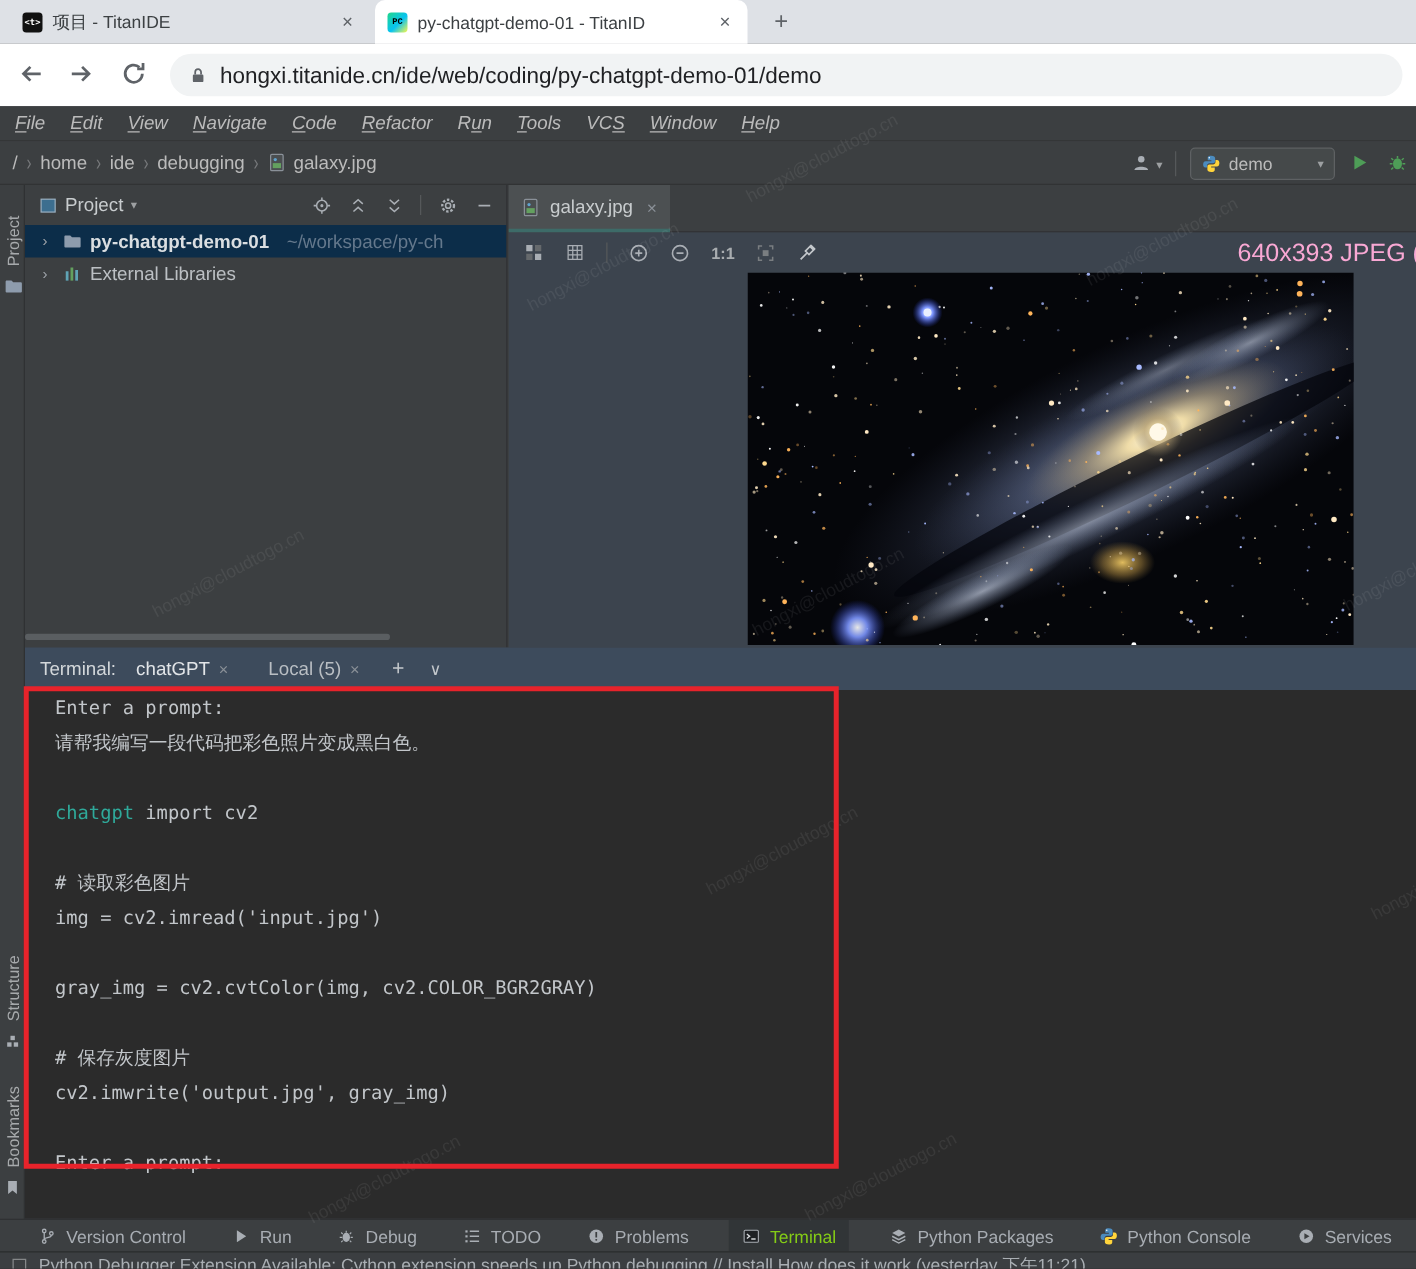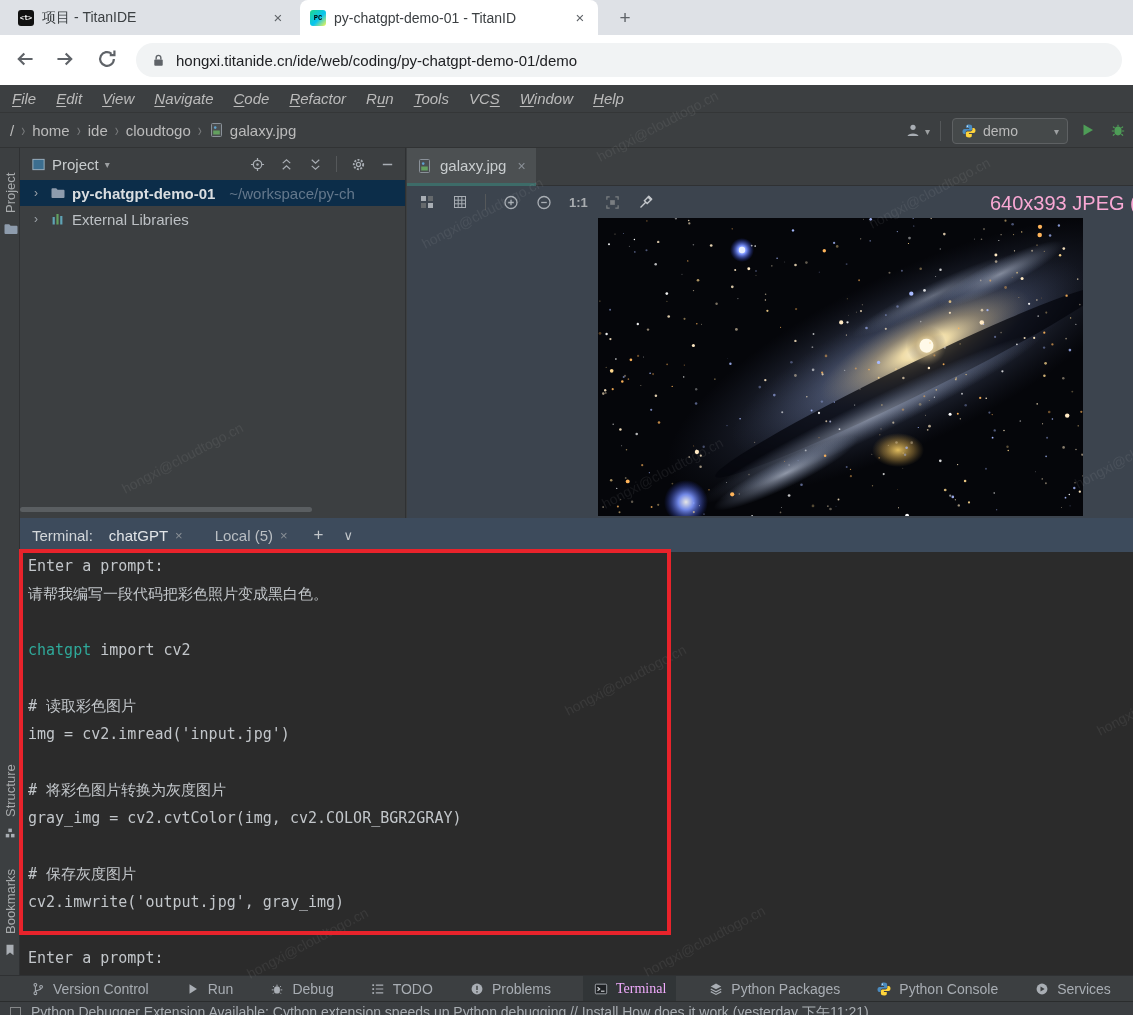--- a/index.html
+++ b/index.html
@@ -17,21 +17,21 @@
   .fav{ width:16px; height:16px; border-radius:3px; font:bold 7px "DejaVu Sans Mono",monospace;
         display:flex; align-items:center; justify-content:center; flex:0 0 16px; }
   .fav.t{ background:#111; color:#fff; }
   .fav.pc{ background:linear-gradient(135deg,#21D789 0%,#07C3F2 55%,#FCF84A 100%); color:#000;font-family:Liberation Mono, monospace; }
   .newtab{ position:absolute; left:612px; top:5px; width:26px; height:26px; color:#5F6368;
            font-size:19px; text-align:center; line-height:25px; border-radius:50%; }
   .navrow{ position:absolute; left:0; top:35px; width:1133px; height:50px; background:#FFFFFF; }
   .navbtn{ position:absolute; top:13px; width:24px; height:24px; }
   .urlpill{ position:absolute; left:136px; top:8px; width:986px; height:34px; background:#F1F3F4;
             border-radius:17px; display:flex; align-items:center; padding:0 14px; gap:10px; }
-  .url{ font-size:15px; color:#202124; white-space:nowrap;text-align:center; }
+  .url{ font-size:18px; color:#202124; white-space:nowrap;text-align:center; }
 
   
   .menubar{ position:absolute; left:0; top:85px; width:1133px; height:28px; background:#3C3F41;
             display:flex; align-items:center; padding-left:2px; border-bottom:1px solid #343637; }
   .menubar .mi{ color:#BBBBBB; font-size:15px; padding:0 10px;font-style:italic; }
   .menubar .mi u{ text-decoration:underline; text-underline-offset:2px; }
   .crumbrow{ position:absolute; left:0; top:113px; width:1133px; height:35px; background:#3C3F41;
              display:flex; align-items:center; padding-left:10px; border-bottom:1px solid #313334; }
   .crumb{ color:#BBBBBB; font-size:15px; display:flex; align-items:center; }
   .crumbsep{ color:#77797B; font-size:12px; padding:0 7px; transform:scaleY(1.5); }
@@ -78,31 +78,31 @@
   .term-head{ position:absolute; left:20px; top:518px; width:1113px; height:34px; background:#3D4B5C;
               display:flex; align-items:center; font-size:15px; }
   .term-label{ color:#D3D7DA; margin-left:12px; }
   .ttab{ position:relative; height:34px; display:flex; align-items:center; gap:7px; padding:0 16px; color:#B9BEC3; }
   .ttab.active{ color:#E2E5E8; }
   .ttab.active:after{ content:""; position:absolute; left:6px; right:6px; bottom:0; height:2px; background:#4C9E98; }
   .ttab .x{ color:#8A9097; font-size:13px; }
   .thbtn{ color:#C3C7CB; font-size:17px; padding:0 10px; }
   .term-body{ position:absolute; left:20px; top:552px; width:1113px; height:423px; background:#2B2B2B;
               padding-top:5px; }
-  .tline{ height:28px; line-height:28px; padding-left:8px; font:15px "DejaVu Sans Mono",monospace;
+  .tline{ height:28px; line-height:28px; padding-left:24px; font:15px "DejaVu Sans Mono",monospace;
           white-space:pre; color:#C2C6CA; }
 
   .redrect{ position:absolute; left:19px; top:549px; width:652px; height:386px;
             border:4px solid #E8232B; z-index:40; pointer-events:none; }
 
   
   .toolbar-bottom{ position:absolute; left:0; top:975px; width:1133px; height:26px; background:#3C3F41;
                    border-top:1px solid #2F3133; display:flex; align-items:center; gap:28px; padding-left:26px; }
   .tw{ display:flex; align-items:center; gap:7px; color:#A8ADB3; font-size:14px; height:26px; padding:0 4px; }
-  .tw.active{ background:#313537; color:#f0abfc; padding:0 10px;font-family:Liberation Serif, serif; }
+  .tw.active{ background:#313537; color:#84cc16; padding:0 10px; }
   .statusline{ position:absolute; left:0; top:1001px; width:1133px; height:28px; background:#3B3E41;
                border-top:1px solid #2A2C2D; display:flex; align-items:flex-start; gap:10px;
                padding:2px 0 0 10px; color:#A9AEB3; font-size:14px; white-space:nowrap; }
   .evico{ width:11px; height:11px; border:1px solid #858789; margin-top:3px; flex:0 0 11px; }
 
   .wm{ position:absolute; color:rgba(255,255,255,0.07); font-size:14px; transform:rotate(-28deg);
        white-space:nowrap; pointer-events:none; z-index:30; }
   .ic{ display:inline-flex; width:16px; height:16px; align-items:center; justify-content:center; flex:0 0 16px; }
   .ic svg{ display:block; }
 </style>
@@ -161,21 +161,21 @@
       <span class="mi"><u>H</u>elp</span>
     </div>
 
   <div class="crumbrow" id="crumbs">
       <span class="crumb">/</span>
       <span class="crumbsep">›</span>
       <span class="crumb">home</span>
       <span class="crumbsep">›</span>
       <span class="crumb">ide</span>
       <span class="crumbsep">›</span>
-      <span class="crumb">cloudtogo</span>
+      <span class="crumb">debugging</span>
       <span class="crumbsep">›</span>
       <span class="crumb"><span class="ic" style="margin-right: 5px;">
           <svg width="16" height="16" viewBox="0 0 16 16" fill="none">
             <rect x="2.5" y="1.5" width="10" height="13" rx="1" fill="#4A4E50" stroke="#8A9199"></rect>
             <rect x="4.2" y="8.5" width="6.6" height="4" fill="#63A05F"></rect>
             <circle cx="6.2" cy="5.6" r="1.3" fill="#5FA3CF"></circle>
           </svg>
         </span>galaxy.jpg</span>
     </div>
   <span class="ic" style="position:absolute;left:905px;top:122px">
@@ -772,21 +772,20 @@
     </div>
   <div class="term-body" id="term-body">
       <div class="tline"><span>Enter a prompt:</span></div>
       <div class="tline"><span>请帮我编写一段代码把彩色照片变成黑白色。</span></div>
       <div class="tline"></div>
       <div class="tline"><span style="color: rgb(47, 169, 154);">chatgpt</span><span> import cv2</span></div>
       <div class="tline"></div>
       <div class="tline"><span># 读取彩色图片</span></div>
       <div class="tline"><span>img = cv2.imread('input.jpg')</span></div>
       <div class="tline"></div>
-      <div class="tline"><span># 将彩色图片转换为灰度图片</span></div>
       <div class="tline"><span>gray_img = cv2.cvtColor(img, cv2.COLOR_BGR2GRAY)</span></div>
       <div class="tline"></div>
       <div class="tline"><span># 保存灰度图片</span></div>
       <div class="tline"><span>cv2.imwrite('output.jpg', gray_img)</span></div>
       <div class="tline"></div>
       <div class="tline"><span>Enter a prompt:</span></div>
     </div>
   <div class="redrect"></div>
 
   <div class="toolbar-bottom" id="bottombar">

